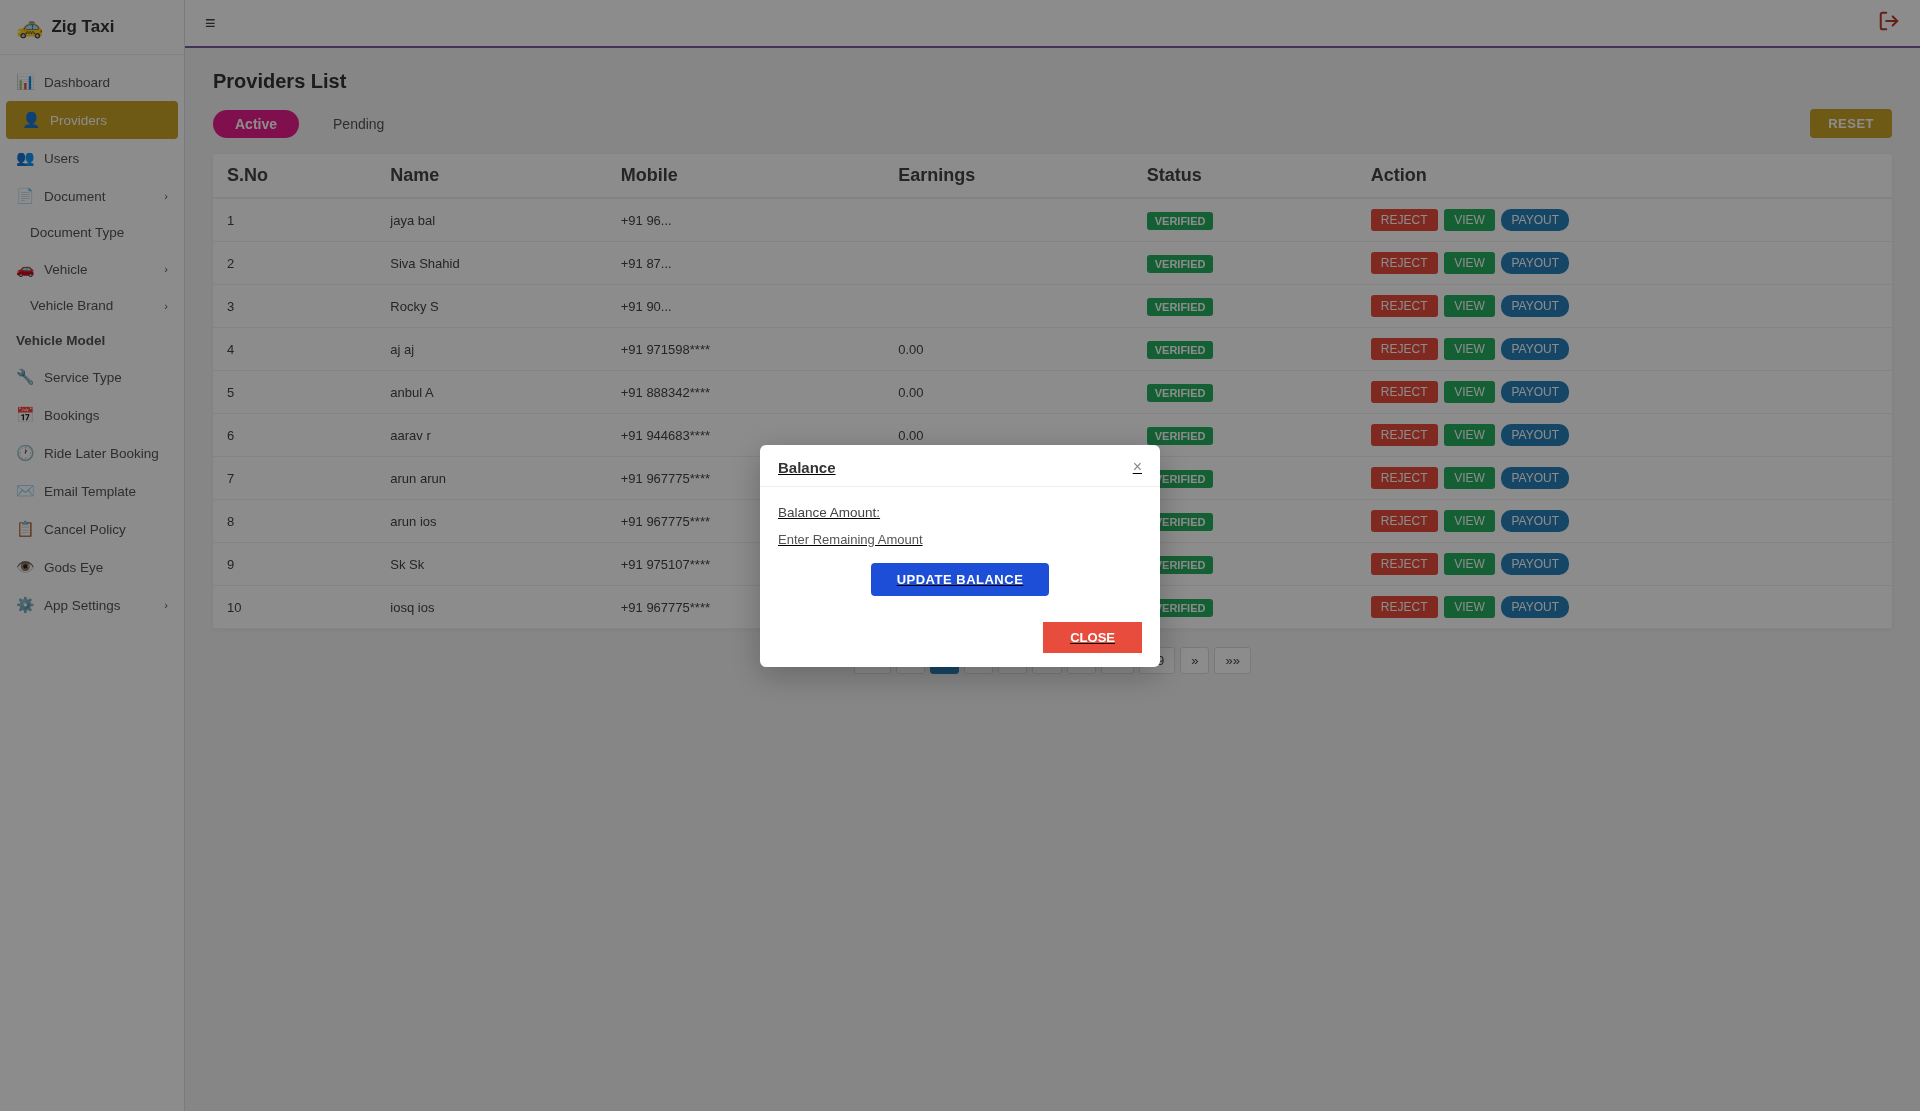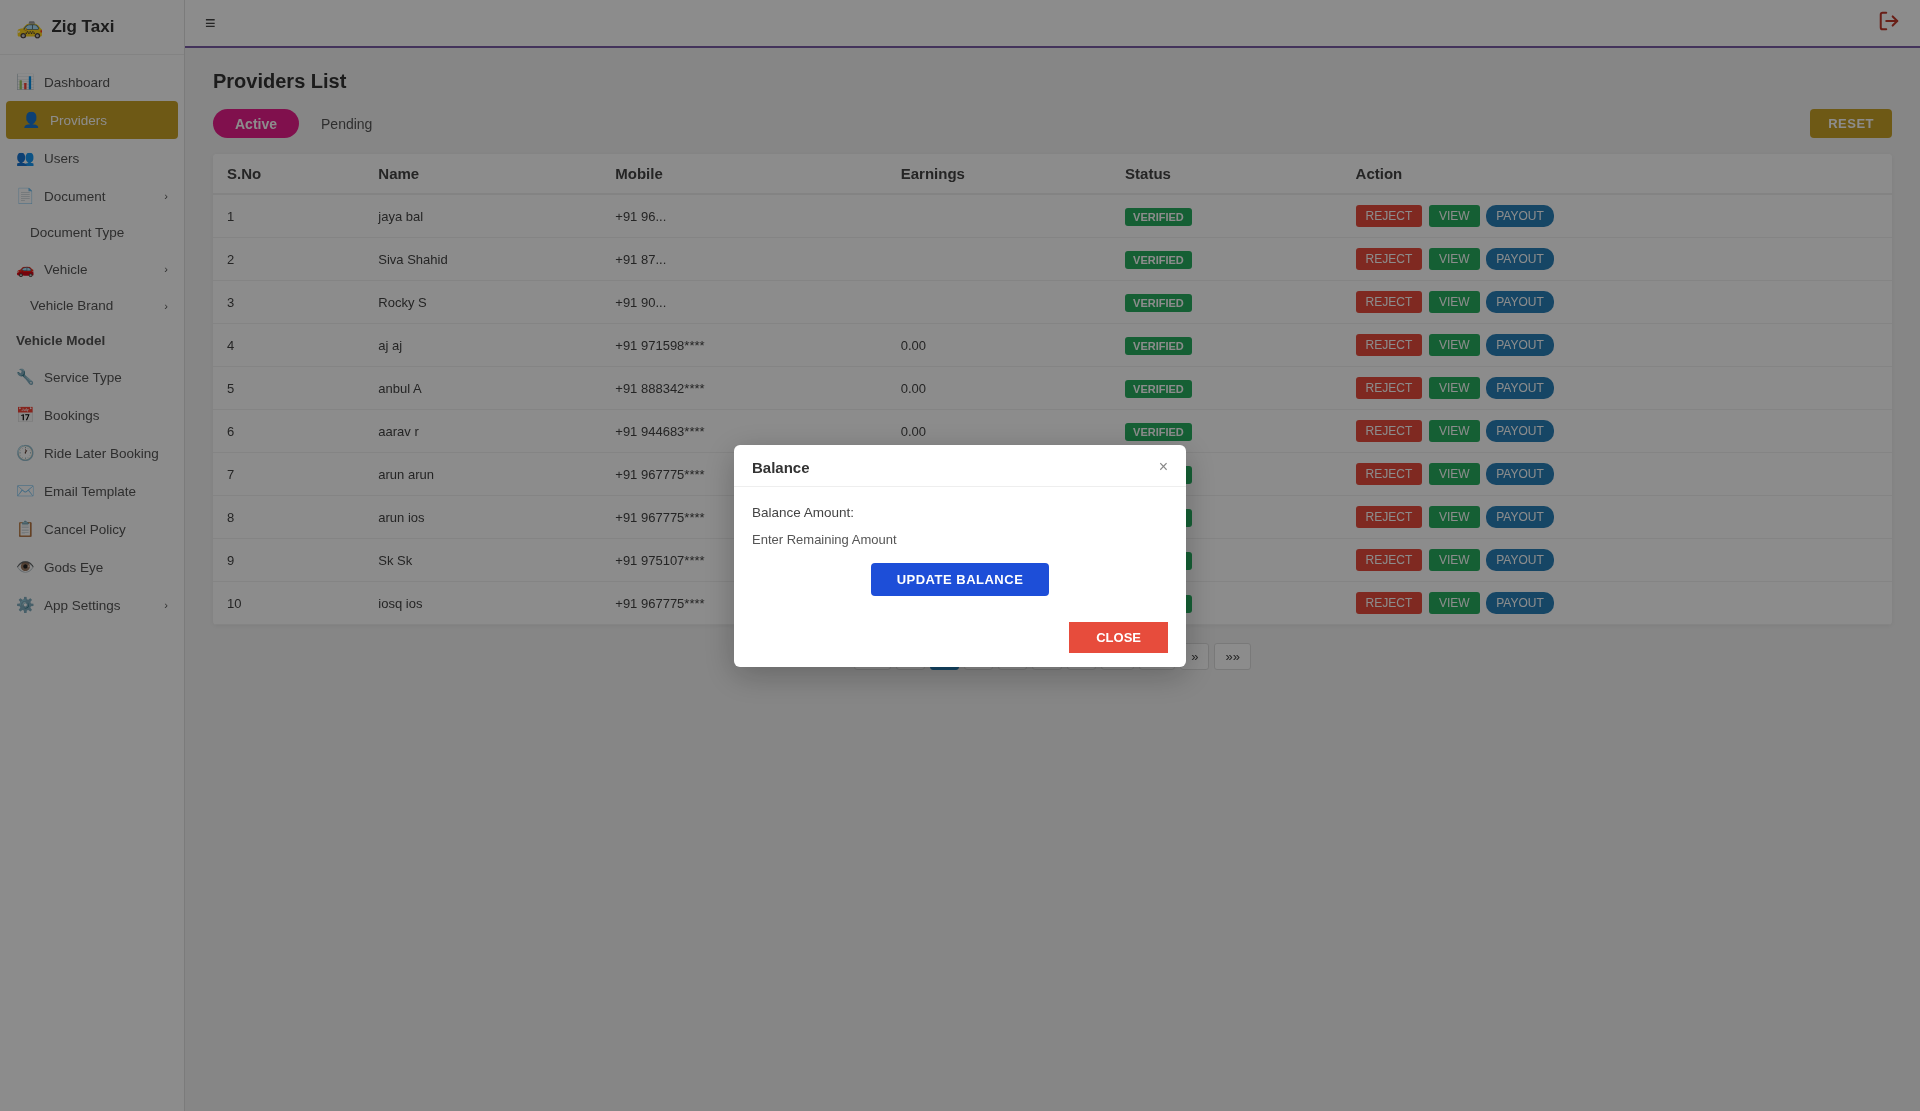--- a/index.html
+++ b/index.html
@@ -89,20 +89,22 @@
     .page-title {
       font-size: 20px;
       font-weight: 600;
       color: #333;
       margin-bottom: 16px;
     }
 
     
     .tabs-row {
       display: flex;
+      align-items: center;
+      gap: 12px;
       margin-bottom: 16px;
     }
     .tab-active {
       background: #e91e8c;
       color: #fff;
       border-radius: 20px;
       padding: 6px 22px;
       font-size: 14px;
       font-weight: 600;
       cursor: pointer;
@@ -135,21 +137,21 @@
       width: 100%;
       border-collapse: collapse;
       background: #fff;
       border-radius: 4px;
       overflow: hidden;
       box-shadow: 0 1px 4px rgba(0,0,0,0.06);
     }
     .providers-table th {
       background: #fff;
       color: #444;
-      font-size: 15px;
+      font-size: 18px;
       font-weight: 600;
       padding: 11px 14px;
       text-align: left;
       border-bottom: 2px solid #eee;
     }
     .providers-table td {
       padding: 10px 14px;
       font-size: 13px;
       color: #444;
       border-bottom: 1px solid #f0f0f0;
@@ -223,23 +225,24 @@
       top: 0; left: 0; right: 0; bottom: 0;
       background: rgba(0,0,0,0.45);
       display: flex;
       align-items: center;
       justify-content: center;
       z-index: 1000;
     }
     .modal-box {
       background: #fff;
       border-radius: 6px;
-      width: 452px;
+      width: 400px;
       max-width: 95vw;
       box-shadow: 0 8px 32px rgba(0,0,0,0.25);
+      text-decoration: underline;
     }
     .modal-header {
       display: flex;
       align-items: center;
       justify-content: space-between;
       padding: 14px 18px 10px 18px;
       border-bottom: 1px solid #eee;
     }
     .modal-title {
       font-size: 15px;

